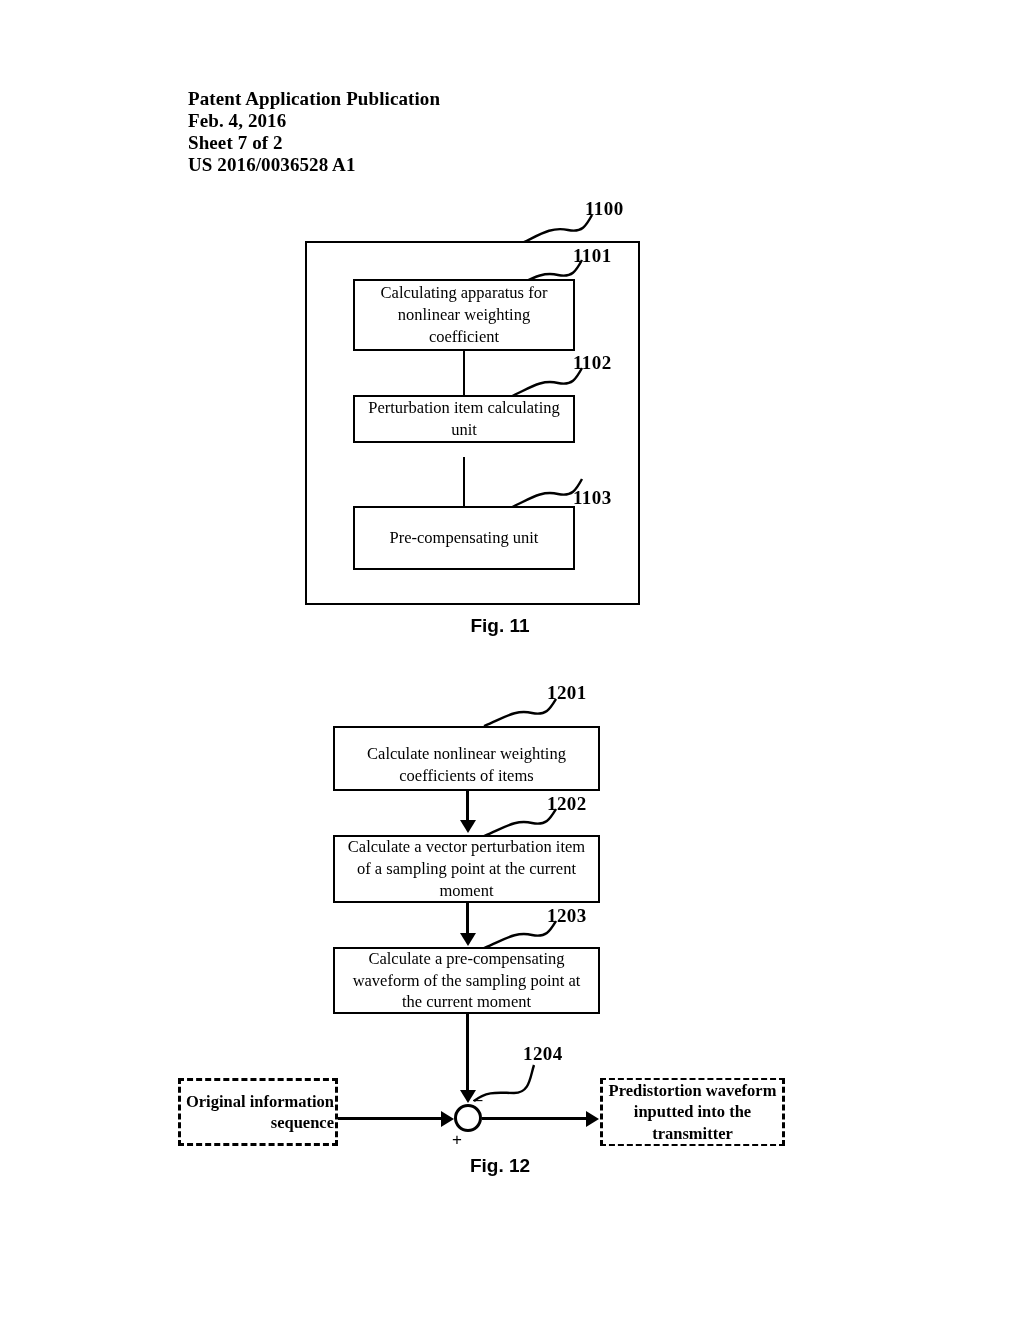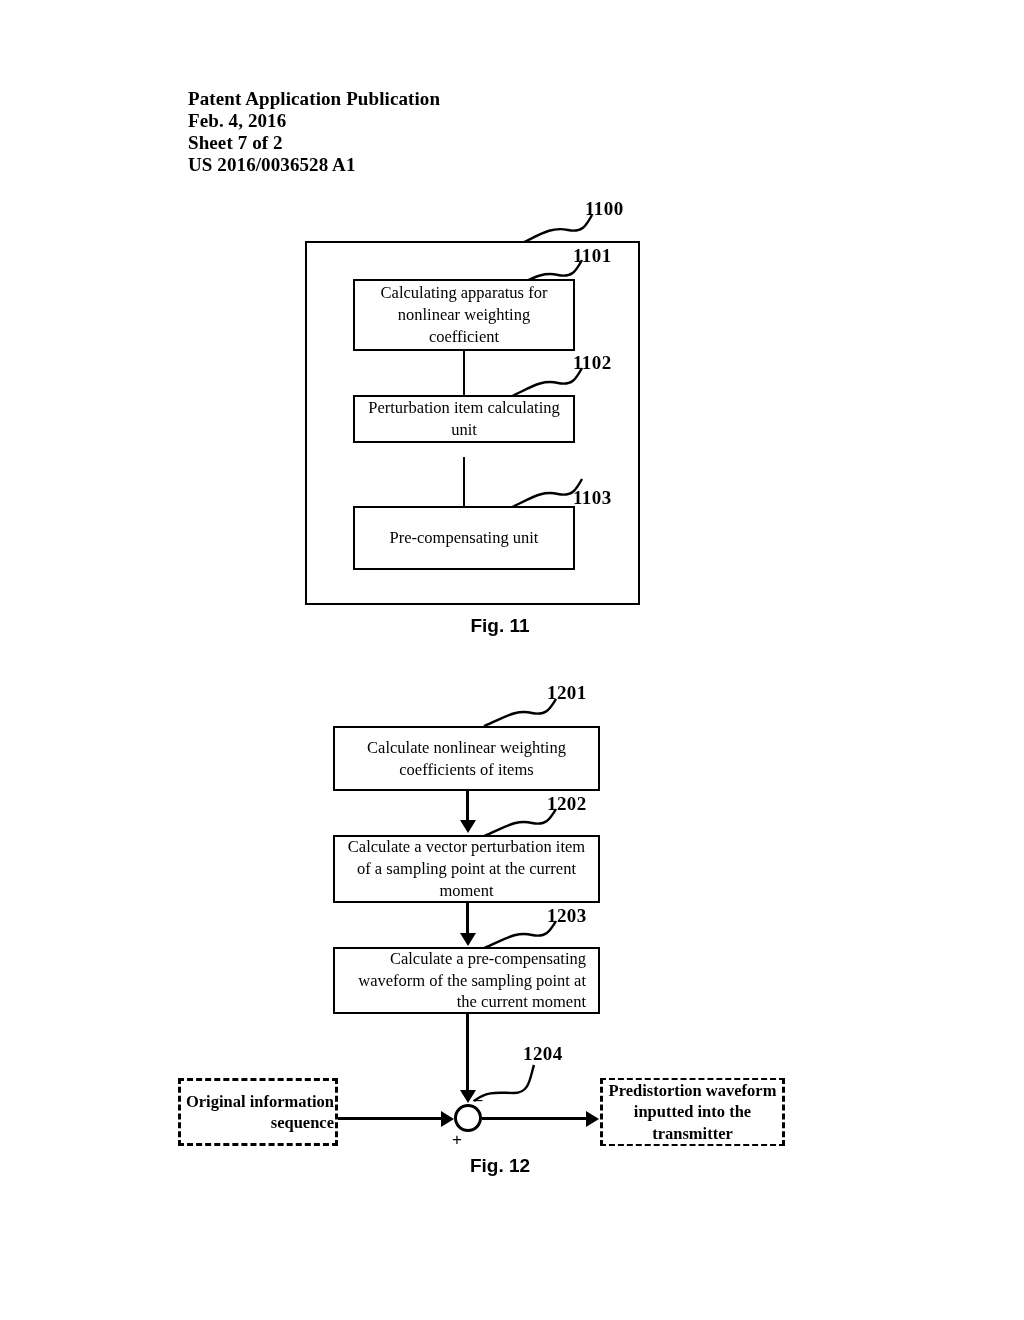--- a/index.html
+++ b/index.html
@@ -219,21 +219,21 @@
   <div class="caption" style="left:400px; top:615px; width:200px;">Fig. 11</div>
 </div>
 
 <div class="fig">
 
   <div class="refnum" style="left:547px; top:682px;">1201</div>
   <svg class="leader" style="left:482px; top:697px;" width="88" height="34">
     <path d="M2 29 C 22 21, 33 12, 50 16 C 64 19, 68 12, 74 2"></path>
   </svg>
 
-  <div class="box" style="left:333px; top:726px; width:267px; height:65px;">
+  <div class="box" style="left:333px; top:726px; width:267px; height:65px;align-items:flex-end;">
     <span>Calculate nonlinear weighting coefficients of items</span>
   </div>
 
   <div class="arrow-down" style="left:466px; top:791px; height:31px;"></div>
 
   <div class="refnum" style="left:547px; top:793px;">1202</div>
   <svg class="leader" style="left:482px; top:807px;" width="88" height="34">
     <path d="M2 29 C 22 21, 33 12, 50 16 C 64 19, 68 12, 74 2"></path>
   </svg>
 
@@ -241,21 +241,21 @@
     <span>Calculate a vector perturbation item of a sampling point at the current moment</span>
   </div>
 
   <div class="arrow-down" style="left:466px; top:903px; height:32px;"></div>
 
   <div class="refnum" style="left:547px; top:905px;">1203</div>
   <svg class="leader" style="left:482px; top:919px;" width="88" height="34">
     <path d="M2 29 C 22 21, 33 12, 50 16 C 64 19, 68 12, 74 2"></path>
   </svg>
 
-  <div class="box" style="left:333px; top:947px; width:267px; height:67px;text-align:right;">
+  <div class="box" style="left:333px; top:947px; width:267px; height:67px;">
     <span>Calculate a pre-compensating waveform of the sampling point at the current moment</span>
   </div>
 
   <div class="arrow-down" style="left:466px; top:1014px; height:78px;"></div>
 
   <div class="refnum" style="left:523px; top:1043px;">1204</div>
   <svg class="leader" style="left:472px; top:1063px;" width="80" height="42">
     <path d="M2 38 C 16 27, 28 30, 42 30 C 58 30, 58 14, 62 2"></path>
   </svg>
 

